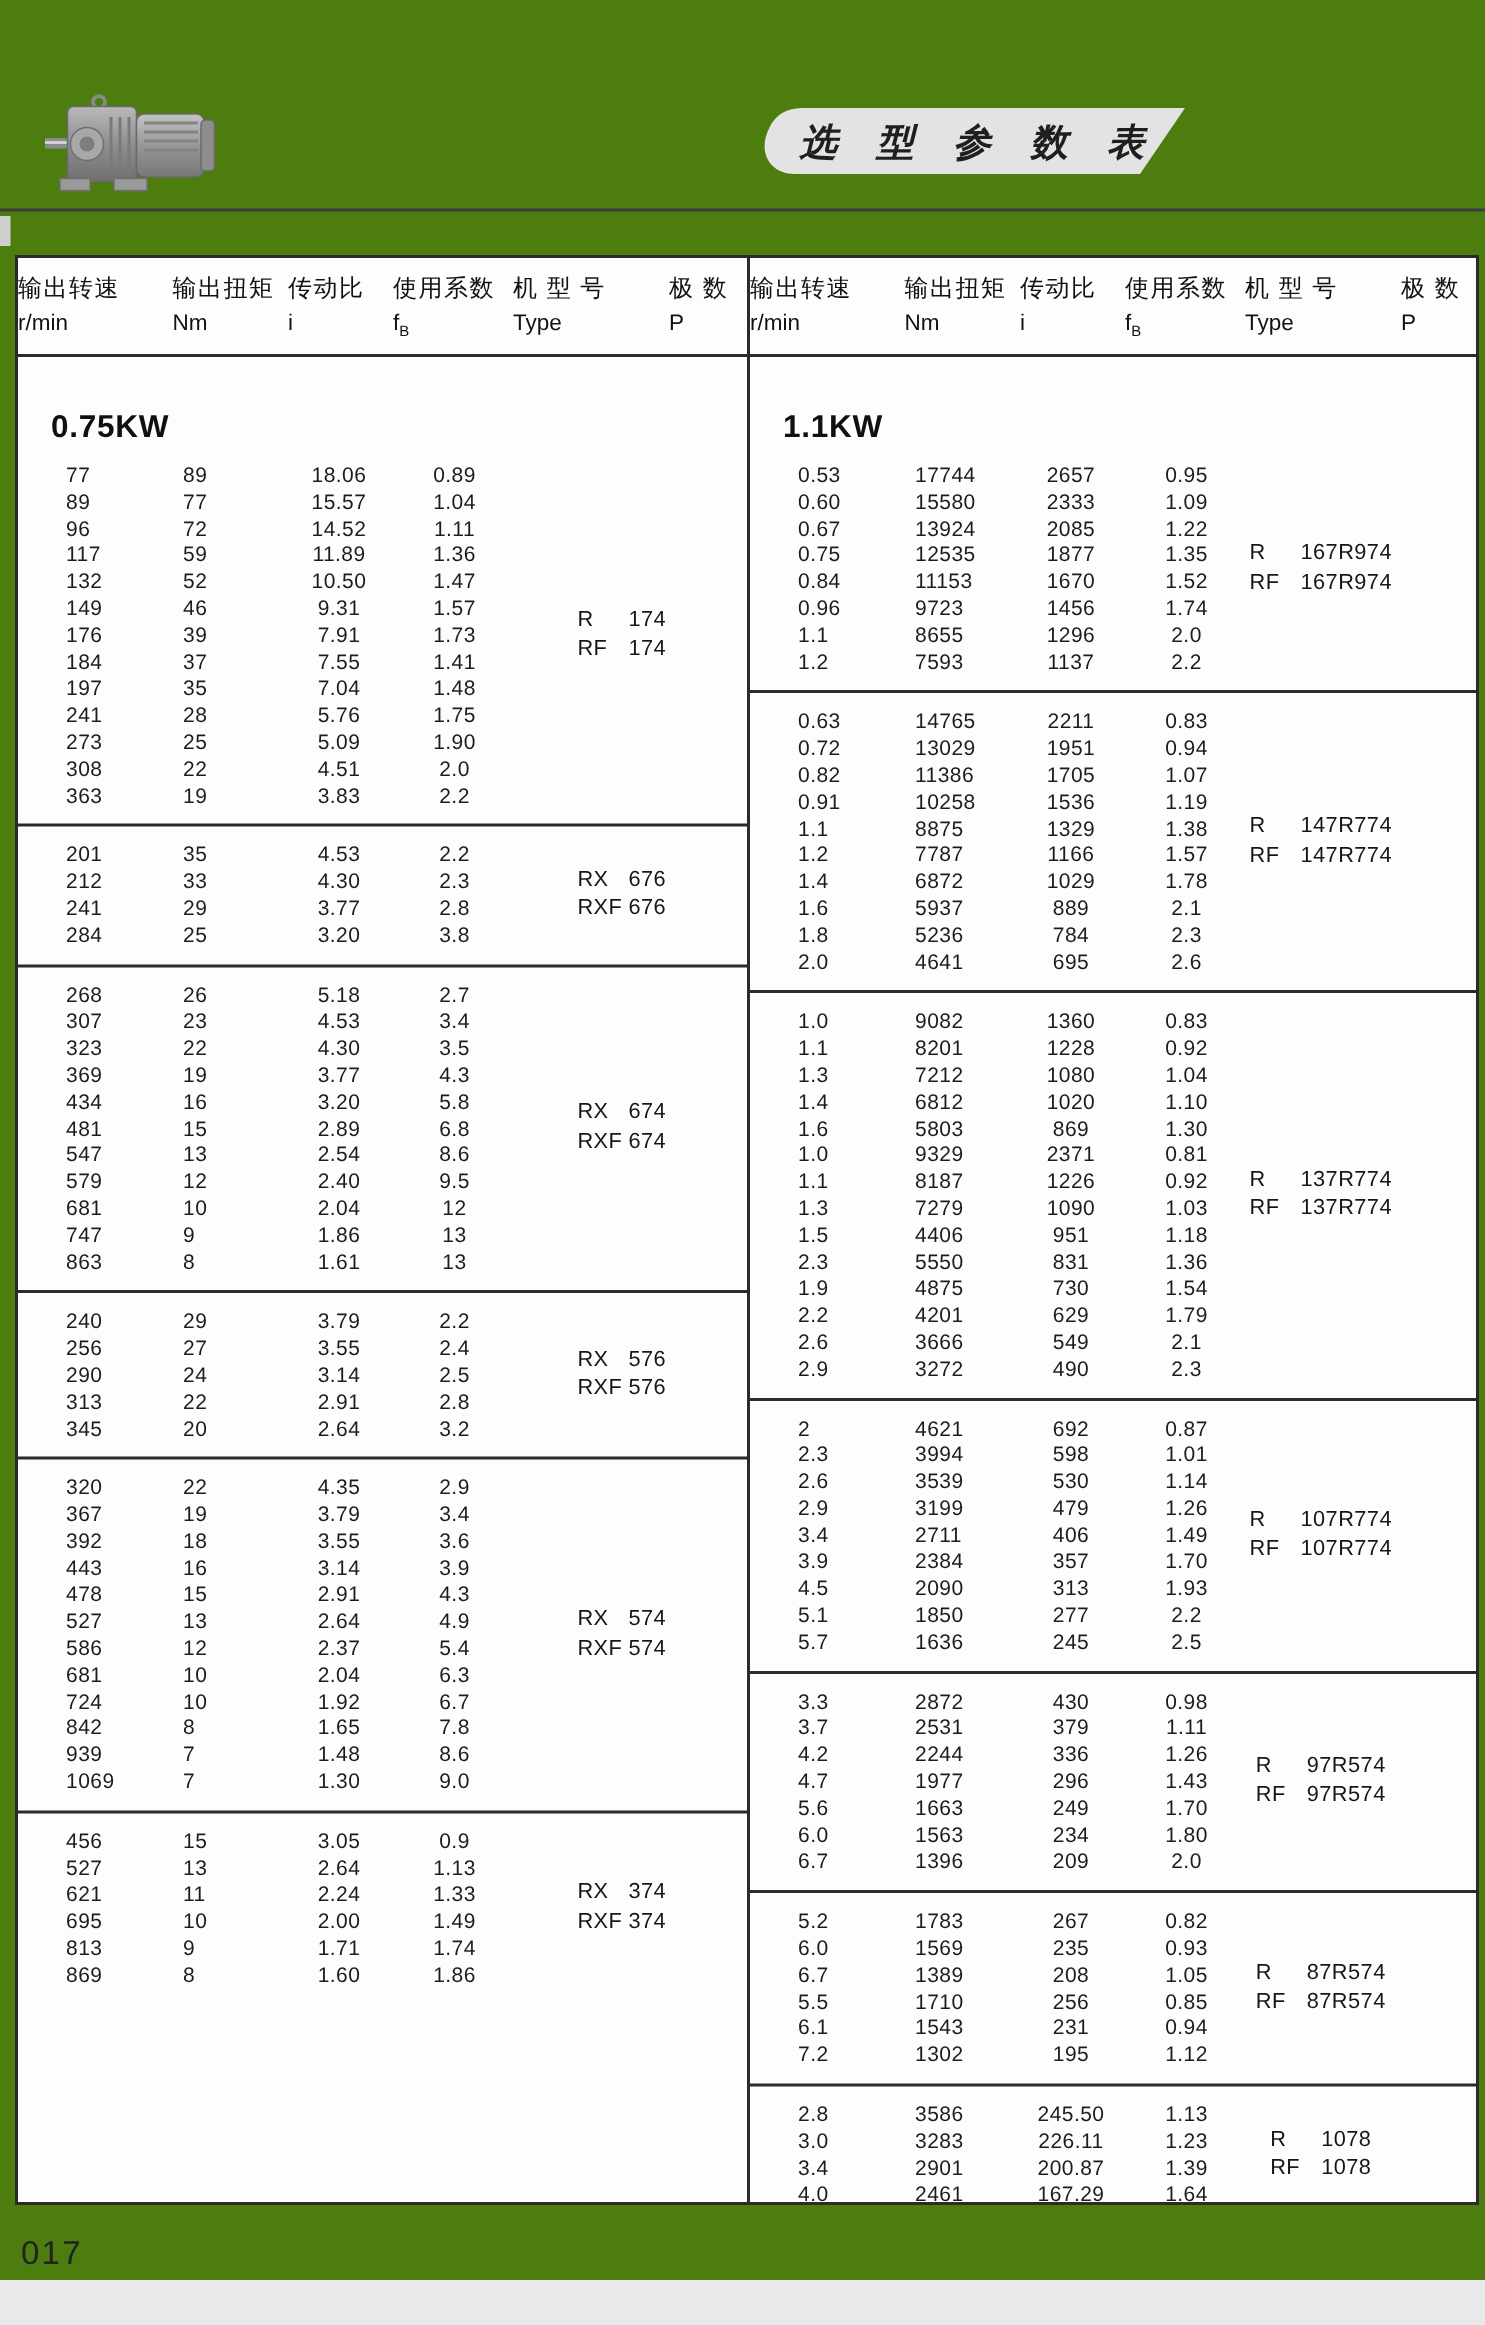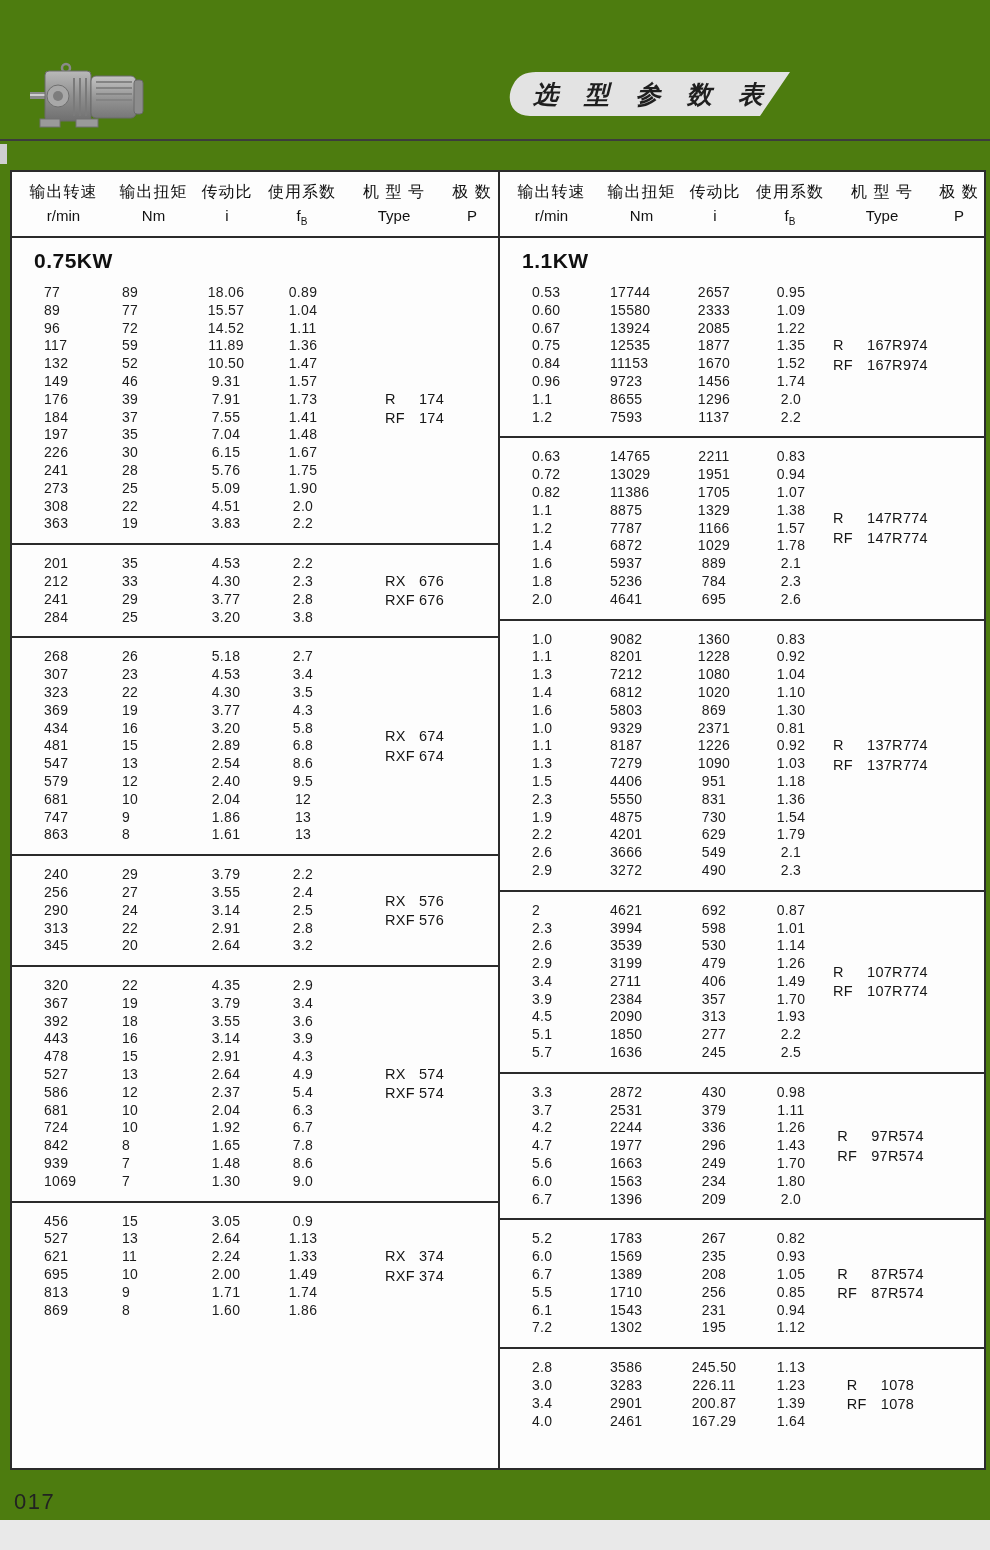--- a/index.html
+++ b/index.html
@@ -29,28 +29,28 @@
   .main-table{
     position:absolute;left:10px;top:170px;width:976px;height:1300px;
     border:2px solid #2b2b2b;box-sizing:border-box;
     display:flex;background:#fdfdfd;
   }
   .half{width:50%;box-sizing:border-box;}
   .half.right{border-left:2px solid #2b2b2b;}
   .half-header{
     height:66px;border-bottom:2px solid #2b2b2b;box-sizing:border-box;
     display:grid;grid-template-columns:103px 77px 70px 80px 104px 1fr;
-    align-content:center;text-align:center;
+    align-content:center;
   }
   .hcell .zh{font-size:16px;letter-spacing:1px;color:#111;}
   .hcell .en{font-size:15px;margin-top:4px;color:#111;}
   .hcell .en sub{font-size:10px;}
   .power{
     font-size:21px;font-weight:700;letter-spacing:0.5px;
-    padding:11px 0 1px 22px;color:#101010;
+    padding:11px 0 1px 22px;color:#101010;margin-top:24px;
   }
   .group{position:relative;padding:10px 0;}
   .group + .group{border-top:2px solid #2b2b2b;}
   .row{
     display:grid;grid-template-columns:78px 68px 72px 82px;
     padding-left:32px;height:17.8px;line-height:17.8px;
     font-size:14px;letter-spacing:0.3px;color:#1c1c1c;
   }
   .row .c2,.row .c3{text-align:center;}
   .typeblock{
@@ -196,26 +196,20 @@
                 <span class="c2">7.55</span>
                 <span class="c3">1.41</span>
               </div>
               <div class="row">
                 <span class="c0">197</span>
                 <span class="c1">35</span>
                 <span class="c2">7.04</span>
                 <span class="c3">1.48</span>
               </div>
               <div class="row">
-                <span class="c0">226</span>
-                <span class="c1">30</span>
-                <span class="c2">6.15</span>
-                <span class="c3">1.67</span>
-              </div>
-              <div class="row">
                 <span class="c0">241</span>
                 <span class="c1">28</span>
                 <span class="c2">5.76</span>
                 <span class="c3">1.75</span>
               </div>
               <div class="row">
                 <span class="c0">273</span>
                 <span class="c1">25</span>
                 <span class="c2">5.09</span>
                 <span class="c3">1.90</span>
@@ -647,20 +641,26 @@
                 <span class="c0">0.72</span>
                 <span class="c1">13029</span>
                 <span class="c2">1951</span>
                 <span class="c3">0.94</span>
               </div>
               <div class="row">
                 <span class="c0">0.82</span>
                 <span class="c1">11386</span>
                 <span class="c2">1705</span>
                 <span class="c3">1.07</span>
+              </div>
+              <div class="row">
+                <span class="c0">0.91</span>
+                <span class="c1">10258</span>
+                <span class="c2">1536</span>
+                <span class="c3">1.19</span>
               </div>
               <div class="row">
                 <span class="c0">1.1</span>
                 <span class="c1">8875</span>
                 <span class="c2">1329</span>
                 <span class="c3">1.38</span>
               </div>
               <div class="row">
                 <span class="c0">1.2</span>
                 <span class="c1">7787</span>

